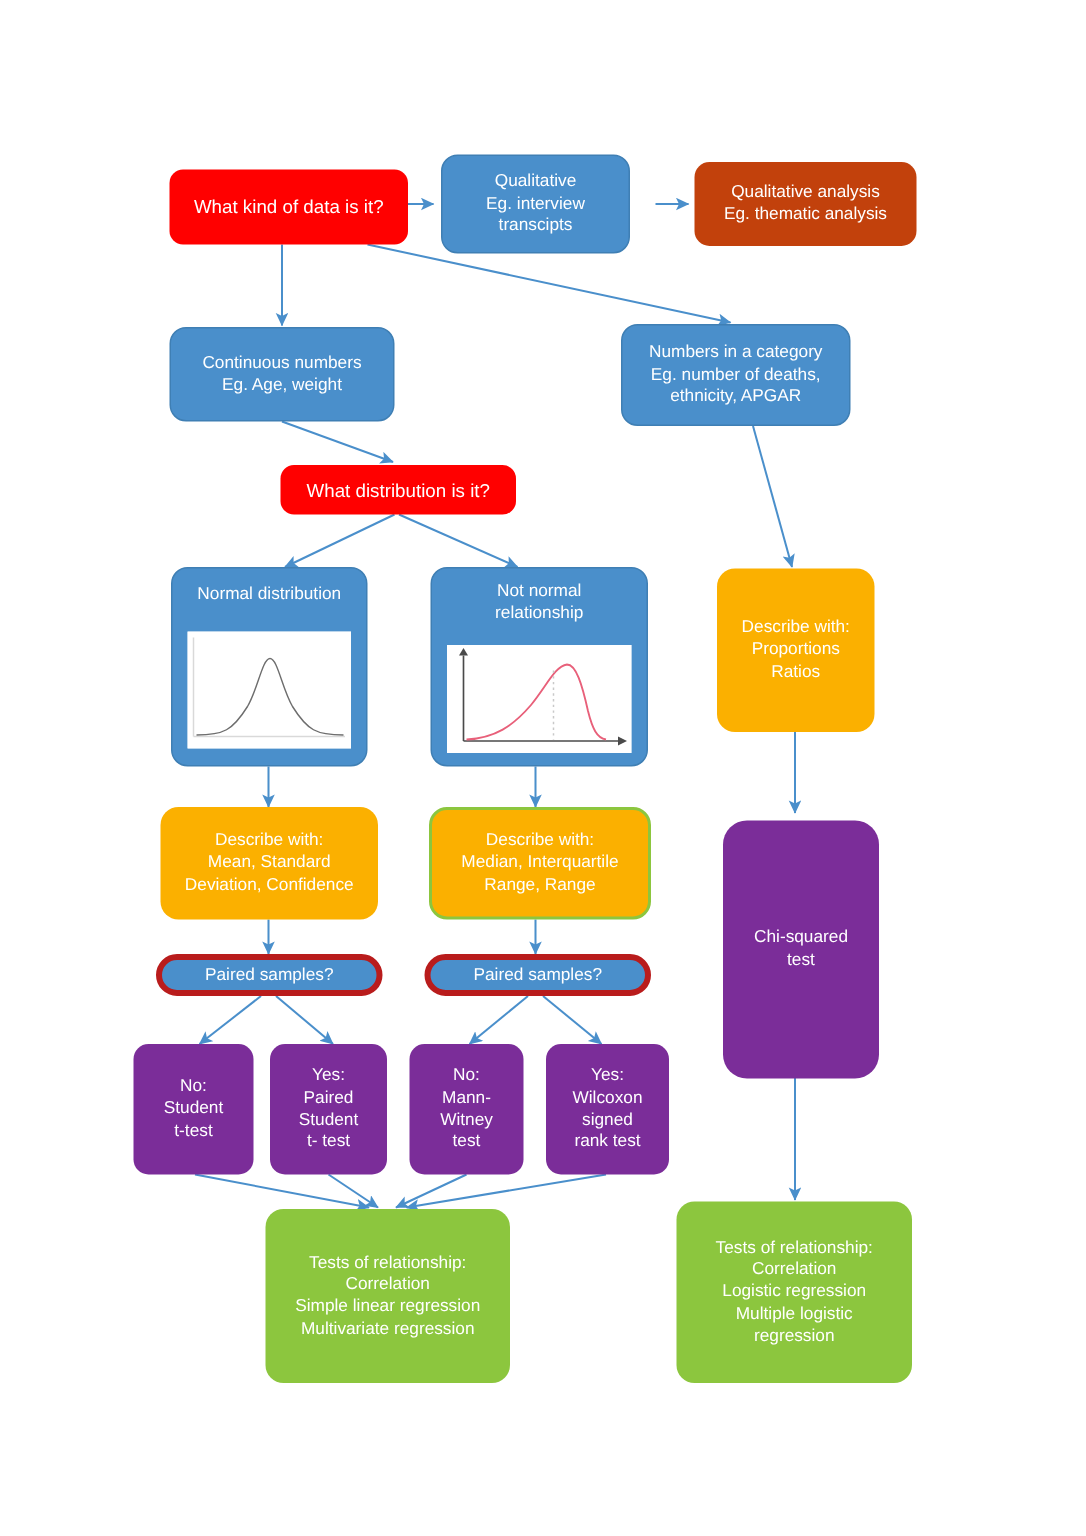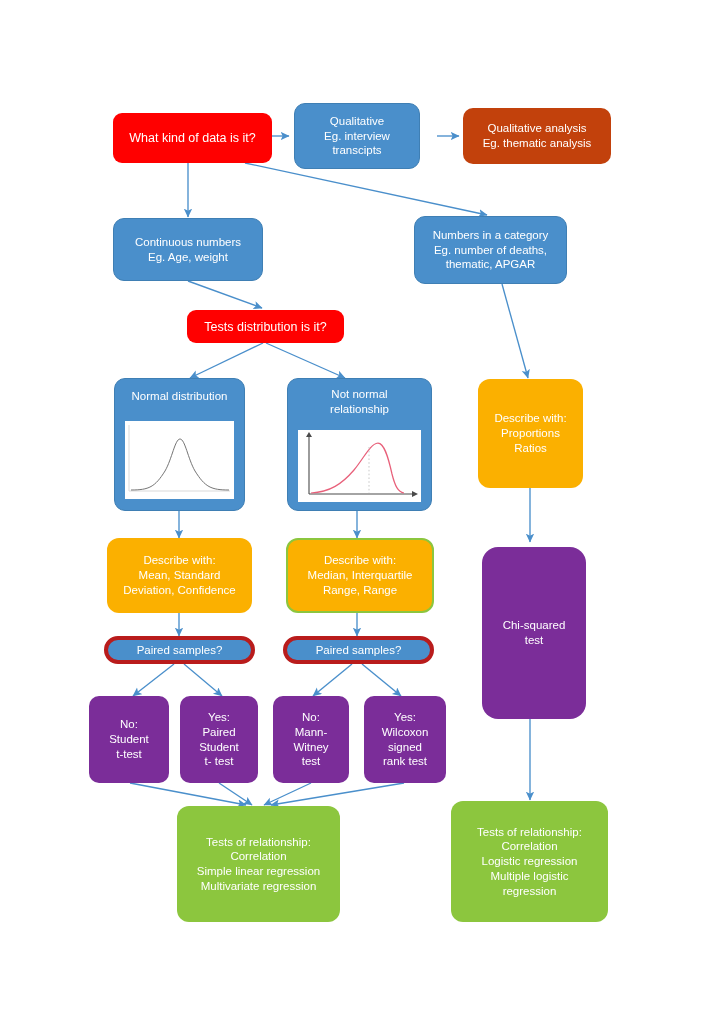--- a/index.html
+++ b/index.html
@@ -168,25 +168,25 @@
   </div>
 
   <div class="node blue" style="left:113px; top:218px; width:150px; height:63px;">
     <span class="node-label">Continuous numbers
 Eg. Age, weight</span>
   </div>
 
   <div class="node blue" style="left:414px; top:216px; width:153px; height:68px;">
     <span class="node-label">Numbers in a category
 Eg. number of deaths,
-thematic, APGAR</span>
+ethnicity, APGAR</span>
   </div>
 
   <div class="node red" style="left:187px; top:310px; width:157px; height:33px;">
-    <span class="node-label">Tests distribution is it?</span>
+    <span class="node-label">What distribution is it?</span>
   </div>
 
   <div class="node blue" style="left:114px; top:378px; width:131px; height:133px; justify-content:flex-start; padding-top:10px;">
     <span class="node-label">Normal distribution</span>
   </div>
   <div class="chart-box" style="left:125px; top:421px; width:109px; height:78px;">
     <svg width="109" height="78" viewBox="0 0 109 78" aria-hidden="true">
       <rect x="0" y="0" width="109" height="78" fill="#ffffff"></rect>
       <line x1="4" y1="70" x2="105" y2="70" stroke="#D9D9D9" stroke-width="1"></line>
       <line x1="4" y1="4" x2="4" y2="70" stroke="#D9D9D9" stroke-width="1"></line>

